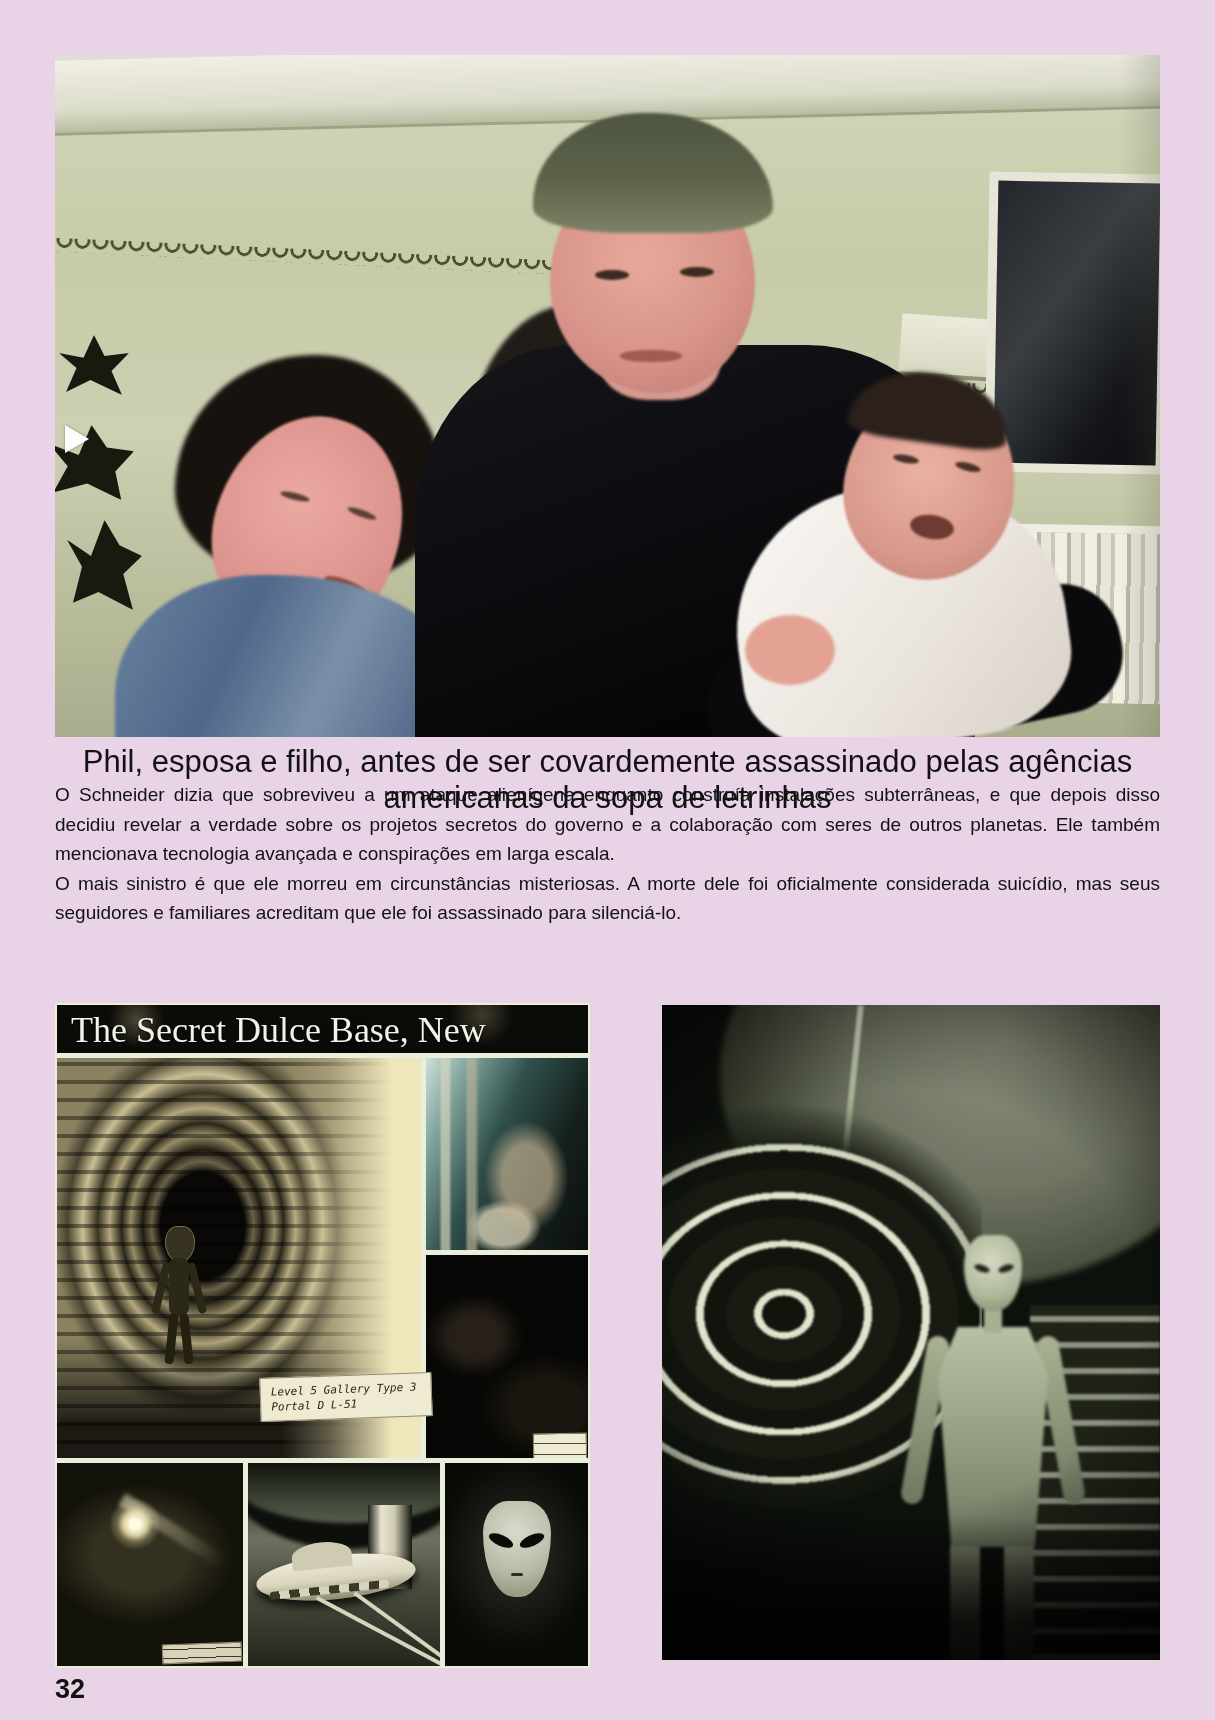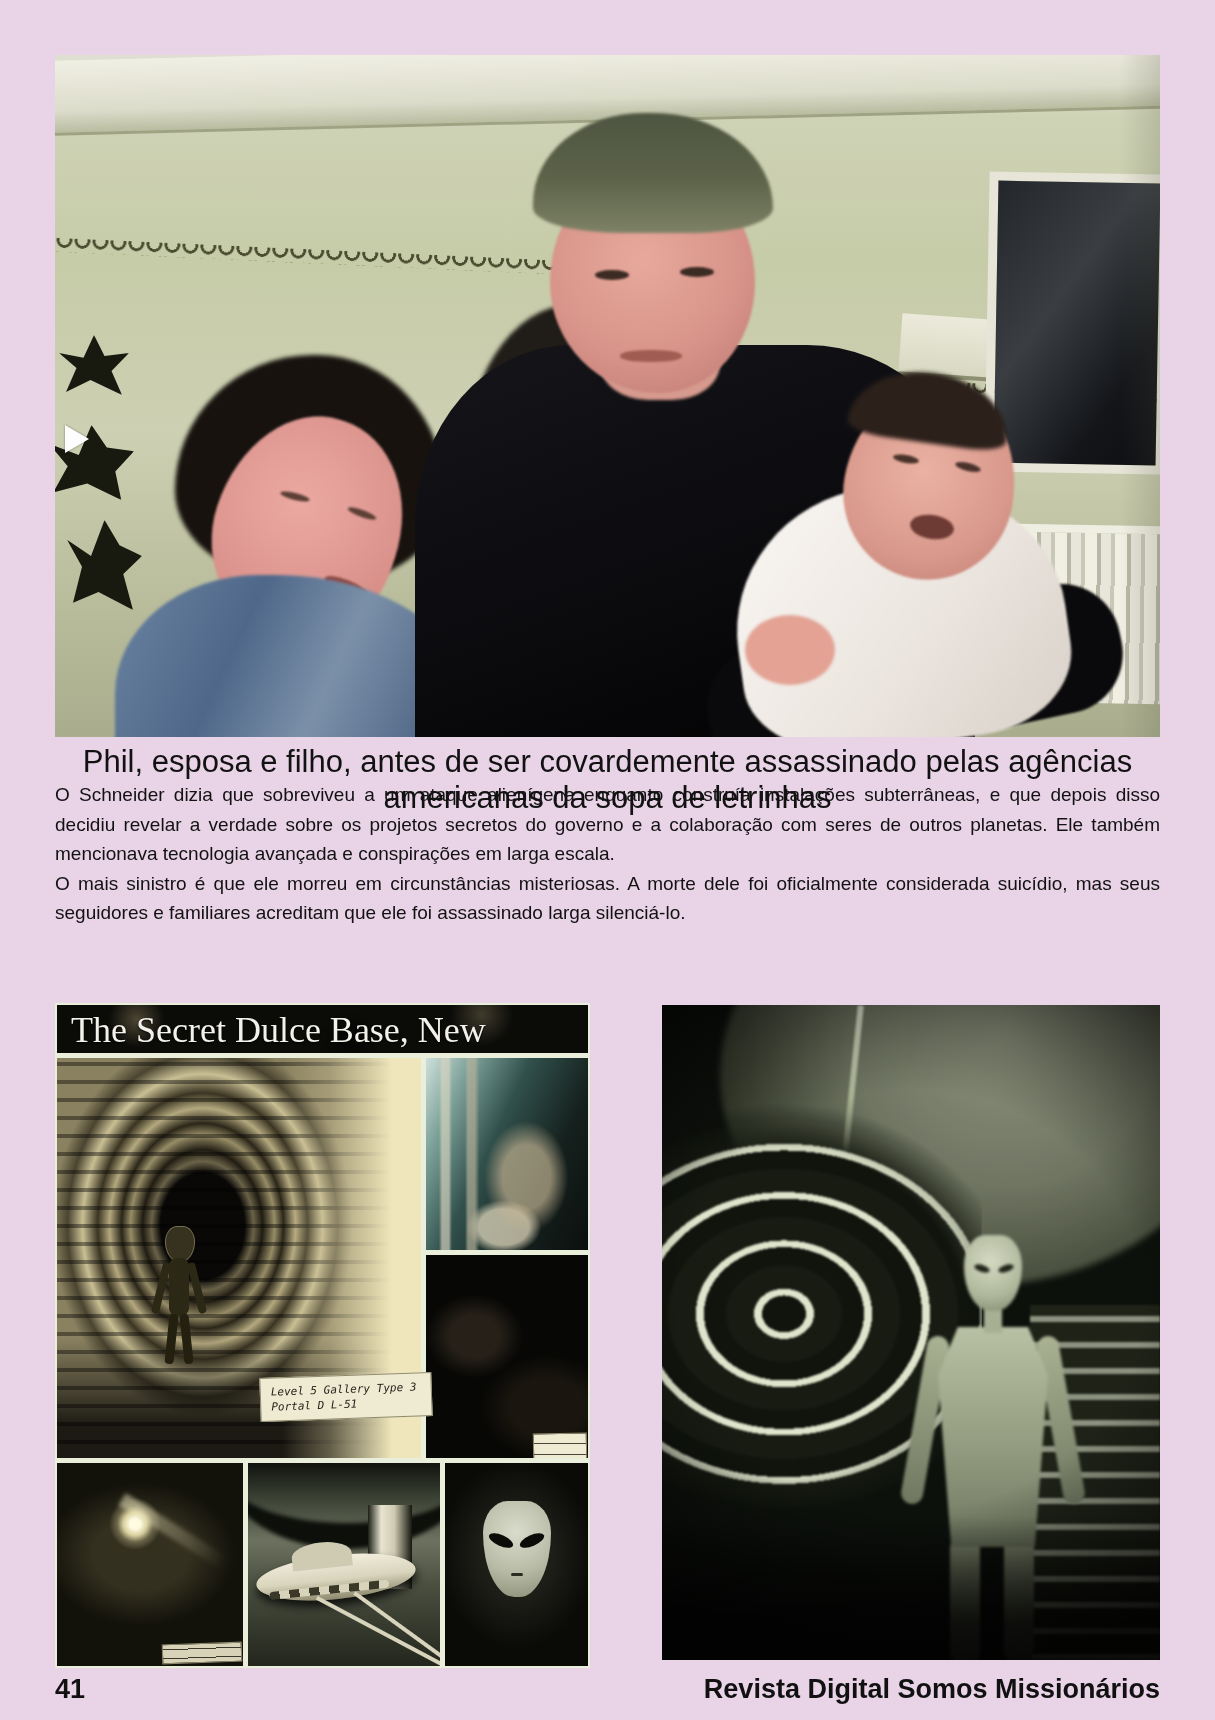--- a/index.html
+++ b/index.html
@@ -259,21 +259,21 @@
     <div class="baby-eye be1"></div>
     <div class="baby-eye be2"></div>
     <div class="baby-mouth"></div>
     <div class="baby-hand"></div>
   </div>
 
   <div class="caption">Phil, esposa e filho, antes de ser covardemente assassinado pelas agências americanas da sopa de letrinhas</div>
 
   <div class="article">
     <p>O Schneider dizia que sobreviveu a um ataque alienígena enquanto construía instalações subterrâneas, e que depois disso decidiu revelar a verdade sobre os projetos secretos do governo e a colaboração com seres de outros planetas. Ele também mencionava tecnologia avançada e conspirações em larga escala.</p>
-    <p>O mais sinistro é que ele morreu em circunstâncias misteriosas. A morte dele foi oficialmente considerada suicídio, mas seus seguidores e familiares acreditam que ele foi assassinado larga silenciá-lo.</p>
+    <p>O mais sinistro é que ele morreu em circunstâncias misteriosas. A morte dele foi oficialmente considerada suicídio, mas seus seguidores e familiares acreditam que ele foi assassinado para silenciá-lo.</p>
   </div>
 
   <div class="collage">
     <div class="inner"></div>
     <div class="c-title">
       <span>The Secret Dulce Base, New Mexico</span>
     </div>
     <div class="c-line lineH1"></div>
 
     <div class="tunnel">
@@ -331,17 +331,16 @@
       <div class="ra-torso"></div>
       <div class="ra-neck"></div>
       <div class="ra-head"></div>
       <div class="ra-eye rae1"></div>
       <div class="ra-eye rae2"></div>
     </div>
     <div class="vign"></div>
   </div>
 
   <div class="footer">
-    <span>41</span>
-    <span>Revista Digital Somos Missionários</span>
+    <span>32</span>
   </div>
 
 </div>
 
 </body></html>

